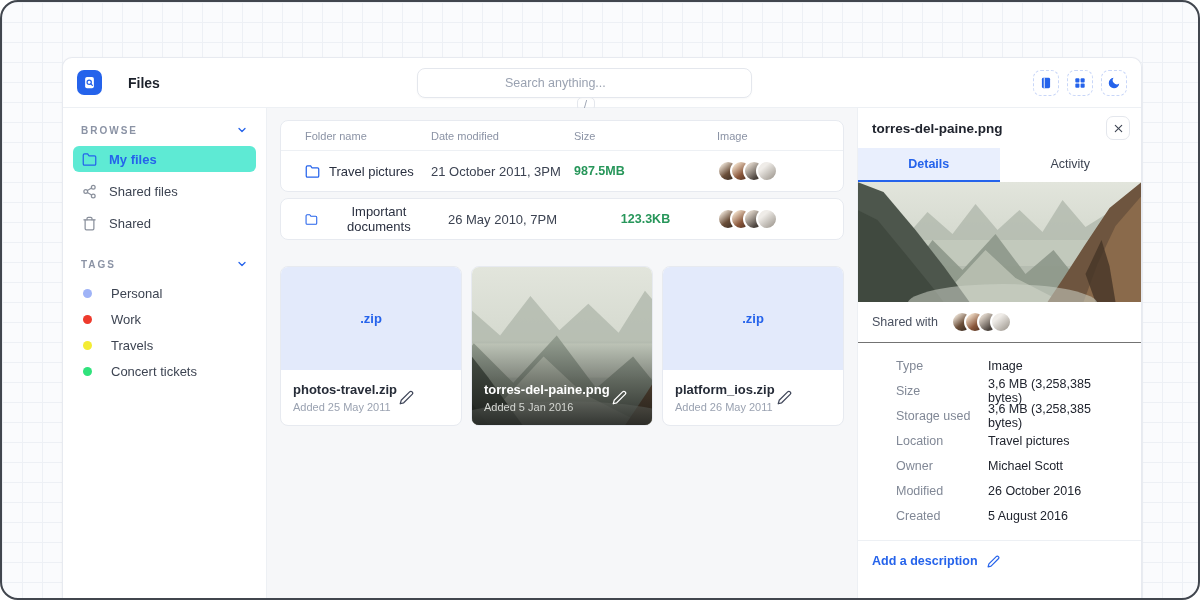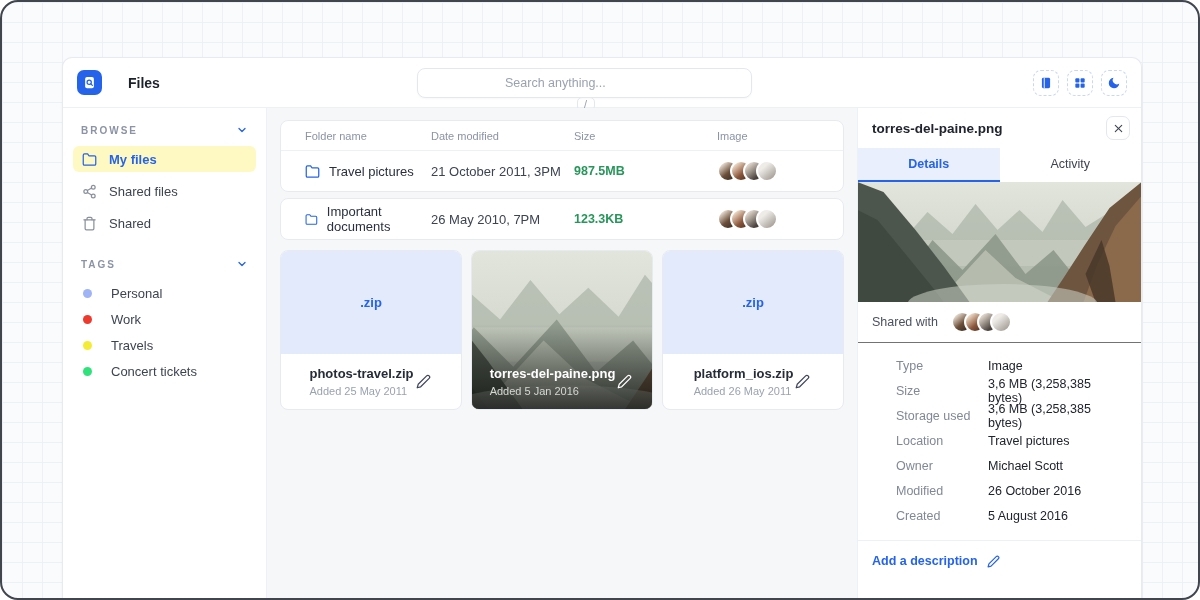--- a/index.html
+++ b/index.html
@@ -30,47 +30,47 @@
   .kbd { min-width:18px; height:20px; display:flex; align-items:center; justify-content:center; border:1px solid #e4e7ed; border-radius:5px; font-size:11px; color:#9aa2b1; padding:0 5px; }
   .top-actions { margin-left:auto; display:flex; gap:8px; }
   .icon-btn { width:26px; height:26px; border:1px dashed #c8d6f8; border-radius:8px; background:#fff; display:flex; align-items:center; justify-content:center; cursor:pointer; }
   
   .appbody { flex:1; display:flex; min-height:0; }
   
   .sidebar { width:204px; flex:0 0 204px; border-right:1px solid #edf0f4; background:#fff; padding:14px 10px; }
   .section-head { display:flex; justify-content:space-between; align-items:center; padding:0 8px; margin:2px 0 10px; }
   .section-label { color:#8b93a5; font-size:10px; font-weight:700; letter-spacing:2px; }
   .nav-item { display:flex; align-items:center; gap:12px; height:26px; padding:0 9px; border-radius:6px; font-size:13px; color:#3d4452; margin-bottom:6px; cursor:pointer; }
-  .nav-item.active { background:#fef9c3; color:#2563eb; font-weight:600; }
+  .nav-item.active { background:#5eead4; color:#2563eb; font-weight:600; }
   .tags-block { margin-top:22px; }
   .tag-item { display:flex; align-items:center; gap:19px; height:26px; padding:0 10px; font-size:13px; color:#3d4452; cursor:pointer; }
   .dot { width:9px; height:9px; border-radius:50%; flex:0 0 9px; }
   
   .content { flex:1; background:#f6f7f9; padding:12px 13px; min-width:0; }
   .table-card { background:#fff; border:1px solid #e7eaf0; border-radius:8px; overflow:hidden; margin-bottom:6px; }
   .t-grid { display:grid; grid-template-columns:126px 143px 143px 1fr; align-items:center; padding:0 24px; }
   .t-head { height:30px; border-bottom:1px solid #edf0f4; }
   .t-head span { color:#8b93a5; font-size:11px; }
   .t-row { height:40px; font-size:13px; color:#2a3040; cursor:pointer; }
   .f-name { display:flex; align-items:center; gap:9px; font-weight:500; }
   .t-date { color:#3c4352; }
   .t-size { color:#27965a; font-weight:700; font-size:12.5px; }
-  .last-table { margin-bottom:10px; }
+  .last-table { margin-bottom:26px;text-align:center; }
   .av-stack { display:flex; }
   .av { width:22px; height:22px; border-radius:50%; border:2px solid #fff; }
   .av + .av { margin-left:-9px; }
   .av1 { background:linear-gradient(140deg,#e7dccf 15%,#6b4f3a 55%,#2c221a 100%); }
   .av2 { background:linear-gradient(140deg,#f0ddc8 15%,#8a573b 60%,#43291c 100%); }
   .av3 { background:linear-gradient(140deg,#d9cfc4 20%,#4a423c 75%); }
   .av4 { background:linear-gradient(140deg,#efece8 30%,#a8a29a 85%); }
   
   .cards { display:flex; gap:9px; }
   .card { flex:1; height:160px; background:#fff; border:1px solid #e7eaf0; border-radius:8px; overflow:hidden; position:relative; display:flex; flex-direction:column; cursor:pointer; }
   .zip-top { flex:1; background:#e3eafb; display:flex; align-items:center; justify-content:center; color:#2563eb; font-weight:600; font-size:13px; }
-  .card-foot { height:55px; padding:9px 12px 10px; display:flex; justify-content:center; align-items:center; }
+  .card-foot { height:55px; padding:9px 12px 10px; display:flex; justify-content:flex-start; align-items:center; }
   .card-name { font-size:13px; font-weight:600; color:#262c38; }
   .card-added { font-size:11px; color:#9aa2b1; margin-top:4px; }
   .pencil-btn { background:none; border:none; cursor:pointer; display:flex; align-items:center; padding:2px; }
   .image-card .thumb { position:absolute; inset:0; }
   .image-card .thumb svg { width:100%; height:100%; display:block; }
   .thumb-overlay { position:absolute; left:0; right:0; bottom:0; height:85px; background:linear-gradient(transparent, rgba(16,18,16,.8)); }
   .image-card .card-foot { position:absolute; left:0; right:0; bottom:0; }
   .image-card .card-name { color:#fff; }
   .image-card .card-added { color:#d4d7d2; }
   

